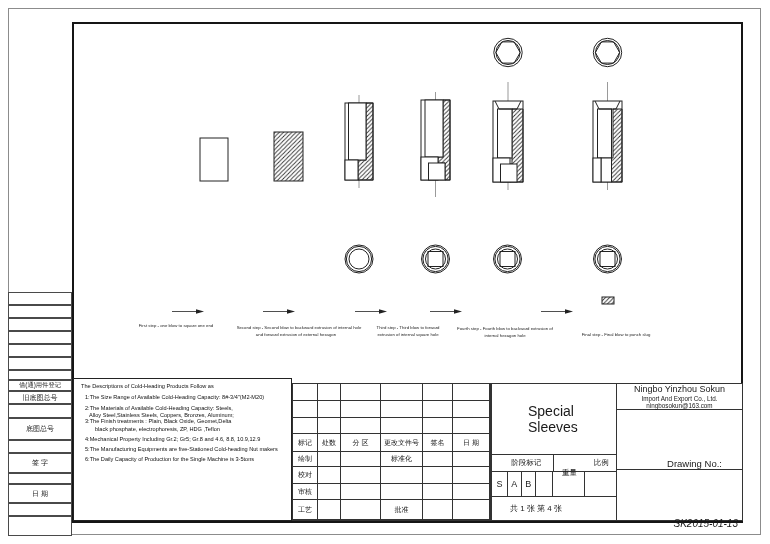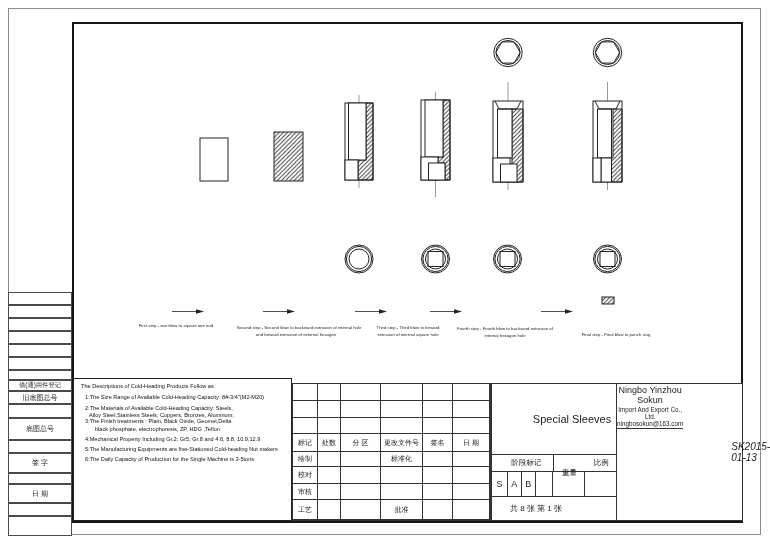--- a/index.html
+++ b/index.html
@@ -25,23 +25,23 @@
 
   
   .change-table{position:absolute;left:292px;top:383px;width:199px;height:138px;border:1px solid #333;box-sizing:border-box;
      display:grid;grid-template-columns:25px 23px 40px 42px 30px 37px;grid-template-rows:17px 17px 16px 18px 15px 17px 16px 20px;background:#fff;}
   .c{border-right:1px solid #333;border-bottom:1px solid #333;box-sizing:border-box;
      display:flex;align-items:center;justify-content:center;font-size:7px;white-space:nowrap;overflow:visible;}
 
   
   .title-block{position:absolute;left:491px;top:383px;width:252px;height:138px;border:1px solid #333;box-sizing:border-box;display:flex;background:#fff;}
   .tb-left{width:125px;border-right:1px solid #333;box-sizing:border-box;display:flex;flex-direction:column;}
-  .tb-right{width:125px;display:flex;flex-direction:row;gap:48px;}
+  .tb-right{width:125px;display:flex;flex-direction:column;gap:48px;}
   .tb-name{height:71px;border-bottom:1px solid #333;box-sizing:border-box;display:flex;align-items:center;justify-content:center;
-           font-size:11px;padding-left:36px;}
+           font-size:14px;padding-left:36px;}
   .tb-stage-row{height:17px;border-bottom:1px solid #333;box-sizing:border-box;display:flex;}
   .tb-stage-row div{border-right:1px solid #333;box-sizing:border-box;display:flex;align-items:center;justify-content:center;font-size:7.5px;white-space:nowrap;}
   .st-stage{width:62px;padding-left:8px;} .st-weight{width:33px;margin-top:18px;} .st-scale{width:30px;border-right:none !important;}
   .tb-sab-row{height:25px;border-bottom:1px solid #333;box-sizing:border-box;display:flex;}
   .tb-sab-row div{border-right:1px solid #333;box-sizing:border-box;display:flex;align-items:center;justify-content:center;font-size:9px;}
   .sab-s{width:16px;} .sab-a{width:14px;} .sab-b{width:14px;} .sab-e1{width:17px;} .sab-e2{width:33px;} .sab-e3{width:31px;border-right:none !important;}
   .tb-sheets{flex:1;display:flex;align-items:center;justify-content:center;font-size:8px;padding-right:36px;white-space:nowrap;}
   .tb-company{height:45px;border-bottom:1px solid #333;box-sizing:border-box;display:flex;flex-direction:column;align-items:center;justify-content:center;text-align:center;}
   .tb-company .co-name{font-size:9px;}
   .tb-company .co-sub{font-size:6.3px;margin-top:1px;}
@@ -259,25 +259,26 @@
         <div class="st-scale">比例</div>
       </div>
       <div class="tb-sab-row">
         <div class="sab-s">S</div>
         <div class="sab-a">A</div>
         <div class="sab-b">B</div>
         <div class="sab-e1"></div>
         <div class="sab-e2"></div>
         <div class="sab-e3"></div>
       </div>
-      <div class="tb-sheets">共 8 张  第 1 张</div>
+      <div class="tb-sheets">共 1 张  第 4 张</div>
     </div>
     <div class="tb-right">
       <div class="tb-company">
         <div class="co-name">Ningbo Yinzhou Sokun</div>
         <div class="co-sub">Import And Export Co., Ltd.</div>
         <div class="co-mail">ningbosokun@163.com</div>
       </div>
+      <div class="tb-dno">Drawing No.:</div>
       <div class="tb-num">SK2015-01-13</div>
     </div>
   </div>
 
 </div>
 
 </body></html>

